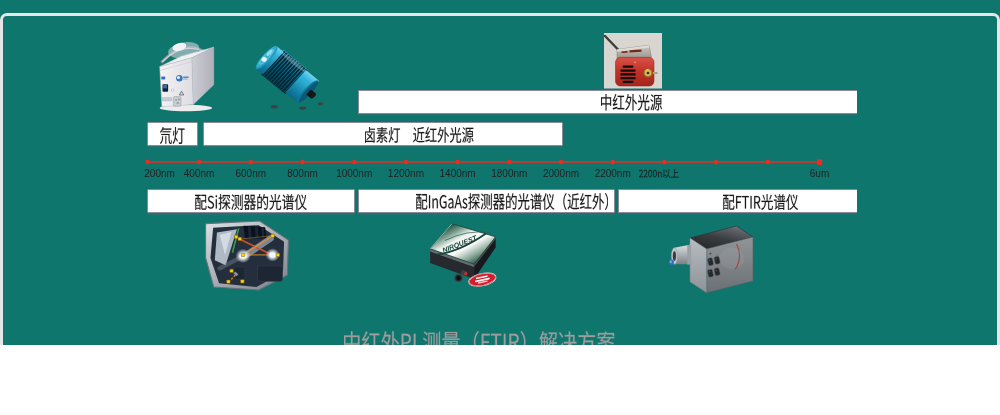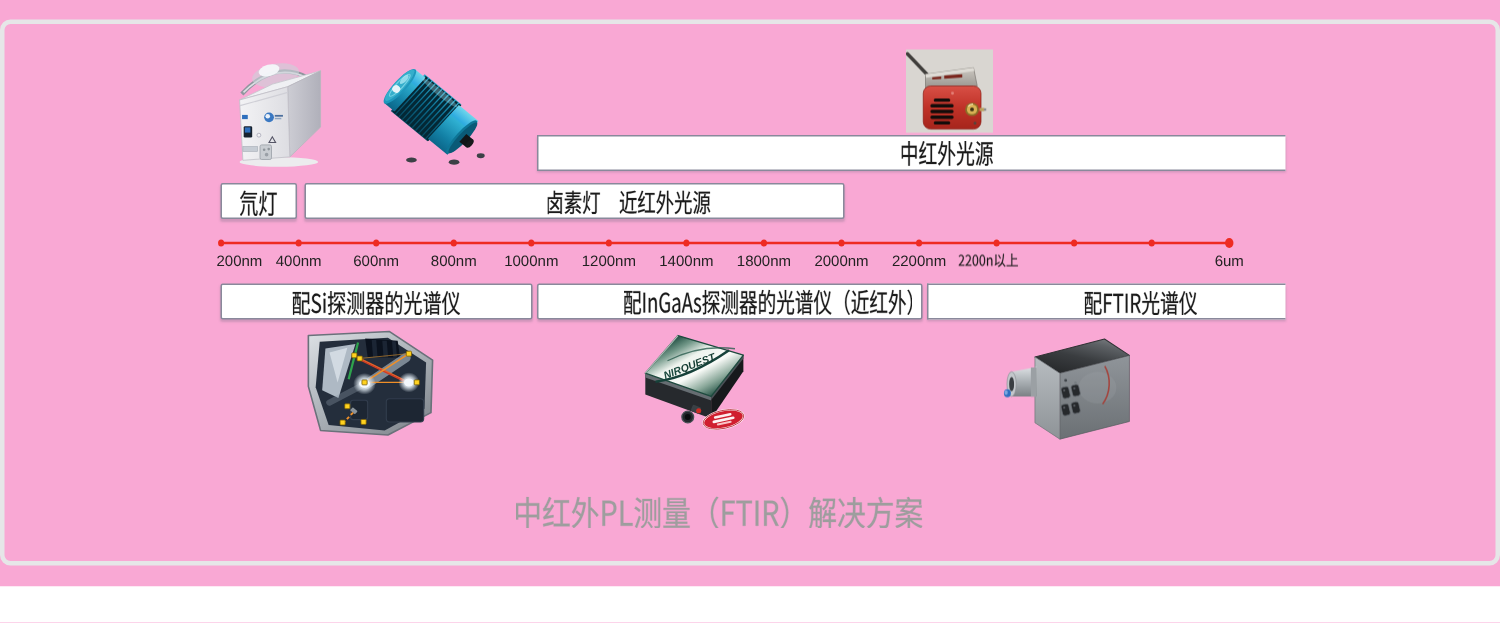--- a/index.html
+++ b/index.html
@@ -1,15 +1,15 @@
 <!DOCTYPE html>
 <html><head><meta charset="utf-8">
 <style>
 html,body{margin:0;padding:0;background:#fff;font-family:"Liberation Sans",sans-serif;}
-#stage{position:relative;width:1000px;height:391px;overflow:hidden;background:#f9a8d4;}
+#stage{position:relative;width:1000px;height:345px;overflow:hidden;background:#0f766e;}
 </style></head>
 <body>
 <div id="stage">
 <div style="position:absolute;left:0;top:13px;width:1000px;height:364px;border:3px solid #e6e6e8;border-radius:7px;box-sizing:border-box"></div>
 <div style="position:absolute;left:358px;top:90px;width:499px;height:24.299999999999997px;box-sizing:border-box;background:#fff;border:1.4px solid #89899b;border-right:none;box-shadow:0 1.5px 1.5px rgba(100,100,120,.28);"></div>
 <svg style="position:absolute;left:600.6px;top:94px;width:61.0px;height:16.5px;" viewBox="96 -841 4871 921" preserveAspectRatio="none">
       <path d="M458 -840V-661H96V-186H171V-248H458V79H537V-248H825V-191H902V-661H537V-840ZM171 -322V-588H458V-322ZM825 -322H537V-588H825ZM1038 -53 1052 25C1148 3 1277 -25 1401 -52L1393 -123C1262 -96 1127 -68 1038 -53ZM1059 -424C1075 -432 1101 -437 1230 -453C1184 -390 1141 -341 1122 -322C1088 -286 1064 -262 1041 -257C1050 -237 1062 -200 1066 -184C1089 -196 1125 -204 1402 -247C1399 -263 1397 -294 1399 -313L1177 -282C1261 -370 1344 -478 1415 -588L1348 -630C1327 -594 1304 -557 1280 -522L1144 -510C1208 -596 1271 -704 1321 -809L1246 -840C1199 -720 1120 -592 1095 -559C1071 -526 1053 -503 1034 -499C1042 -478 1055 -441 1059 -424ZM1409 -60V15H1957V-60H1722V-671H1936V-746H1423V-671H1641V-60ZM2231 -841C2195 -665 2131 -500 2039 -396C2057 -385 2089 -361 2103 -348C2159 -418 2207 -511 2245 -616H2436C2419 -510 2393 -418 2358 -339C2315 -375 2256 -418 2208 -448L2163 -398C2217 -362 2282 -312 2325 -272C2253 -141 2156 -50 2038 10C2058 23 2088 53 2101 72C2315 -45 2472 -279 2525 -674L2473 -690L2458 -687H2269C2283 -732 2295 -779 2306 -827ZM2611 -840V79H2689V-467C2769 -400 2859 -315 2904 -258L2966 -311C2912 -374 2802 -470 2716 -537L2689 -516V-840ZM3138 -766C3189 -687 3239 -582 3256 -516L3329 -544C3310 -612 3257 -714 3206 -791ZM3795 -802C3767 -723 3712 -612 3669 -544L3733 -519C3777 -584 3831 -687 3873 -774ZM3459 -840V-458H3055V-387H3322C3306 -197 3268 -55 3034 16C3051 31 3073 61 3081 80C3333 -3 3383 -167 3401 -387H3587V-32C3587 54 3611 78 3701 78C3719 78 3826 78 3846 78C3931 78 3951 35 3960 -129C3939 -135 3907 -148 3890 -161C3886 -17 3880 7 3840 7C3816 7 3728 7 3709 7C3670 7 3662 1 3662 -32V-387H3948V-458H3535V-840ZM4537 -407H4843V-319H4537ZM4537 -549H4843V-463H4537ZM4505 -205C4475 -138 4431 -68 4385 -19C4402 -9 4431 9 4445 20C4489 -32 4539 -113 4572 -186ZM4788 -188C4828 -124 4876 -40 4898 10L4967 -21C4943 -69 4893 -152 4853 -213ZM4087 -777C4142 -742 4217 -693 4254 -662L4299 -722C4260 -751 4185 -797 4131 -829ZM4038 -507C4094 -476 4169 -428 4207 -400L4251 -460C4212 -488 4136 -531 4081 -560ZM4059 24 4126 66C4174 -28 4230 -152 4271 -258L4211 -300C4166 -186 4103 -54 4059 24ZM4338 -791V-517C4338 -352 4327 -125 4214 36C4231 44 4263 63 4276 76C4395 -92 4411 -342 4411 -517V-723H4951V-791ZM4650 -709C4644 -680 4632 -639 4621 -607H4469V-261H4649V0C4649 11 4645 15 4633 16C4620 16 4576 16 4529 15C4538 34 4547 61 4550 79C4616 80 4660 80 4687 69C4714 58 4721 39 4721 2V-261H4913V-607H4694C4707 -633 4720 -663 4733 -692Z" fill="#1c1c1c" stroke="#1c1c1c" stroke-width="10"></path>
     </svg>
 <div style="position:absolute;left:147px;top:121.6px;width:50.5px;height:24.900000000000006px;box-sizing:border-box;background:#fff;border:1.4px solid #89899b;border-radius:1.5px;box-shadow:0 1.5px 1.5px rgba(100,100,120,.28);"></div>
 <svg style="position:absolute;left:160px;top:127px;width:24.5px;height:17px;" viewBox="47 -840 1914 920" preserveAspectRatio="none">

